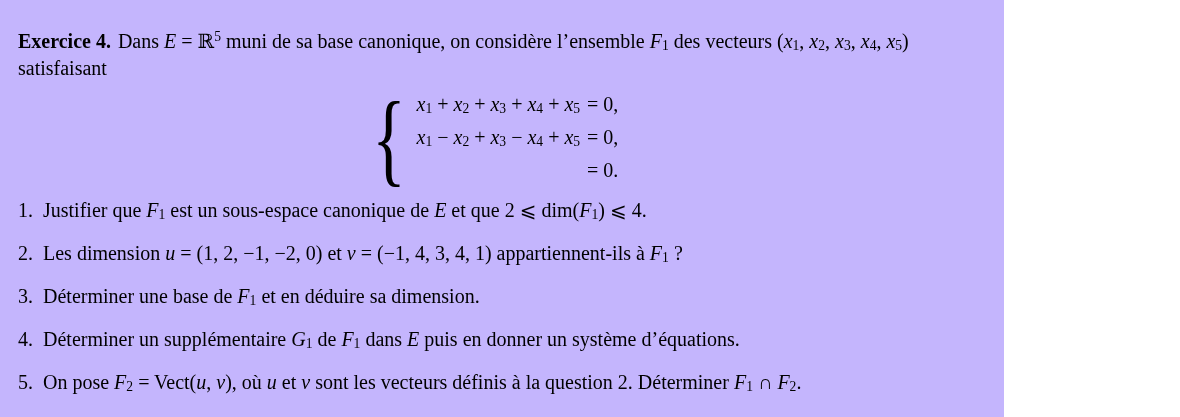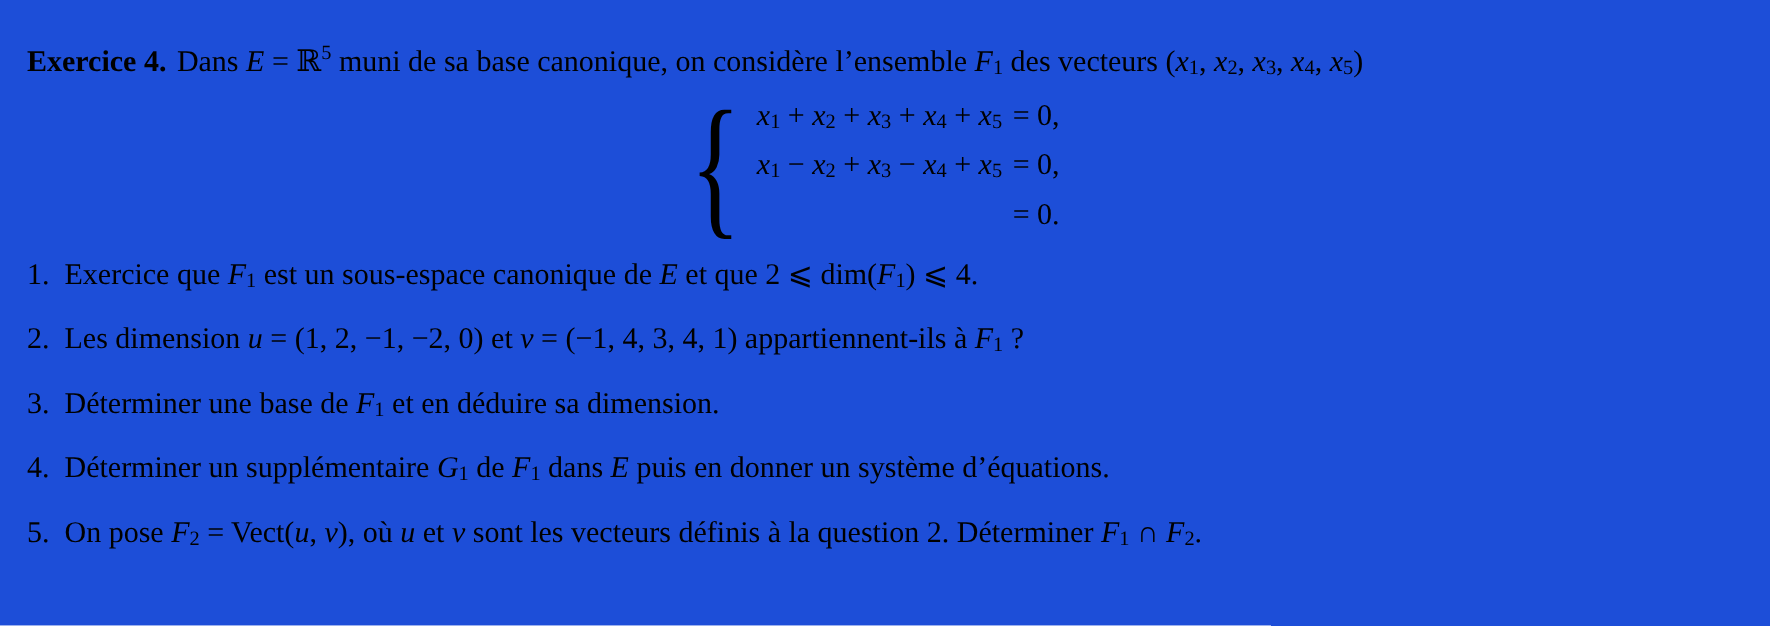--- a/index.html
+++ b/index.html
@@ -5,26 +5,26 @@
   html, body {
     margin: 0;
     padding: 0;
     background: #ffffff;
     color: #000000;
     font-family: "Liberation Serif", "DejaVu Serif", "DejaVu Sans", serif;
     font-size: 20px;
   }
   .page {
     position: relative;
-    width: 1180px;
+    width: 1004px;
     height: 417px;
     box-sizing: border-box;
     padding: 27px 40px 0 18px;
     overflow: hidden;
-    background: #1d4ed8;
+    background: #c4b5fd;
   }
   
   .intro-line1 {
     margin: 0;
     line-height: 28px;
     white-space: nowrap;
   }
   .intro-line2 {
     margin: 0;
     line-height: 27px;
@@ -92,38 +92,39 @@
   }
   .qnum { flex: 0 0 25px; }
   .qtext { flex: 1 1 auto; }
 </style>
 </head>
 <body>
 
 <div class="page">
 
   <p class="intro-line1"><span class="sg-b">Exercice 4.</span><span class="sg-r">Dans </span><span class="sg-i">E</span><span class="sg-r"> = ℝ</span><span class="sg-sup">5</span><span class="sg-r"> muni de sa base canonique, on considère l’ensemble </span><span class="sg-i">F</span><span class="sg-sub">1</span><span class="sg-r"> des vecteurs (</span><span class="sg-i">x</span><span class="sg-sub">1</span><span class="sg-r">, </span><span class="sg-i">x</span><span class="sg-sub">2</span><span class="sg-r">, </span><span class="sg-i">x</span><span class="sg-sub">3</span><span class="sg-r">, </span><span class="sg-i">x</span><span class="sg-sub">4</span><span class="sg-r">, </span><span class="sg-i">x</span><span class="sg-sub">5</span><span class="sg-r">)</span></p>
+  <p class="intro-line2">satisfaisant</p>
 
   <div class="equation-block">
     <div class="system">
       <span class="brace">{</span>
       <div class="eq-grid">
         <span class="eq-lhs"><span class="sg-i">x</span><span class="sg-sub">1</span><span class="sg-r"> + </span><span class="sg-i">x</span><span class="sg-sub">2</span><span class="sg-r"> + </span><span class="sg-i">x</span><span class="sg-sub">3</span><span class="sg-r"> + </span><span class="sg-i">x</span><span class="sg-sub">4</span><span class="sg-r"> + </span><span class="sg-i">x</span><span class="sg-sub">5</span></span>
         <span class="eq-rhs">= 0,</span>
         <span class="eq-lhs"><span class="sg-i">x</span><span class="sg-sub">1</span><span class="sg-r"> − </span><span class="sg-i">x</span><span class="sg-sub">2</span><span class="sg-r"> + </span><span class="sg-i">x</span><span class="sg-sub">3</span><span class="sg-r"> − </span><span class="sg-i">x</span><span class="sg-sub">4</span><span class="sg-r"> + </span><span class="sg-i">x</span><span class="sg-sub">5</span></span>
         <span class="eq-rhs">= 0,</span>
         <span class="eq-rhs">= 0.</span>
       </div>
     </div>
   </div>
 
   <div class="questions">
     <div class="question">
       <span class="qnum">1.</span>
-      <span class="qtext"><span class="sg-r">Exercice que </span><span class="sg-i">F</span><span class="sg-sub">1</span><span class="sg-r"> est un sous-espace canonique de </span><span class="sg-i">E</span><span class="sg-r"> et que 2 ⩽ dim(</span><span class="sg-i">F</span><span class="sg-sub">1</span><span class="sg-r">) ⩽ 4.</span></span>
+      <span class="qtext"><span class="sg-r">Justifier que </span><span class="sg-i">F</span><span class="sg-sub">1</span><span class="sg-r"> est un sous-espace canonique de </span><span class="sg-i">E</span><span class="sg-r"> et que 2 ⩽ dim(</span><span class="sg-i">F</span><span class="sg-sub">1</span><span class="sg-r">) ⩽ 4.</span></span>
     </div>
     <div class="question">
       <span class="qnum">2.</span>
       <span class="qtext"><span class="sg-r">Les dimension </span><span class="sg-i">u</span><span class="sg-r"> = (1, 2, −1, −2, 0) et </span><span class="sg-i">v</span><span class="sg-r"> = (−1, 4, 3, 4, 1) appartiennent-ils à </span><span class="sg-i">F</span><span class="sg-sub">1</span><span class="sg-r"> ?</span></span>
     </div>
     <div class="question">
       <span class="qnum">3.</span>
       <span class="qtext"><span class="sg-r">Déterminer une base de </span><span class="sg-i">F</span><span class="sg-sub">1</span><span class="sg-r"> et en déduire sa dimension.</span></span>
     </div>
     <div class="question">

